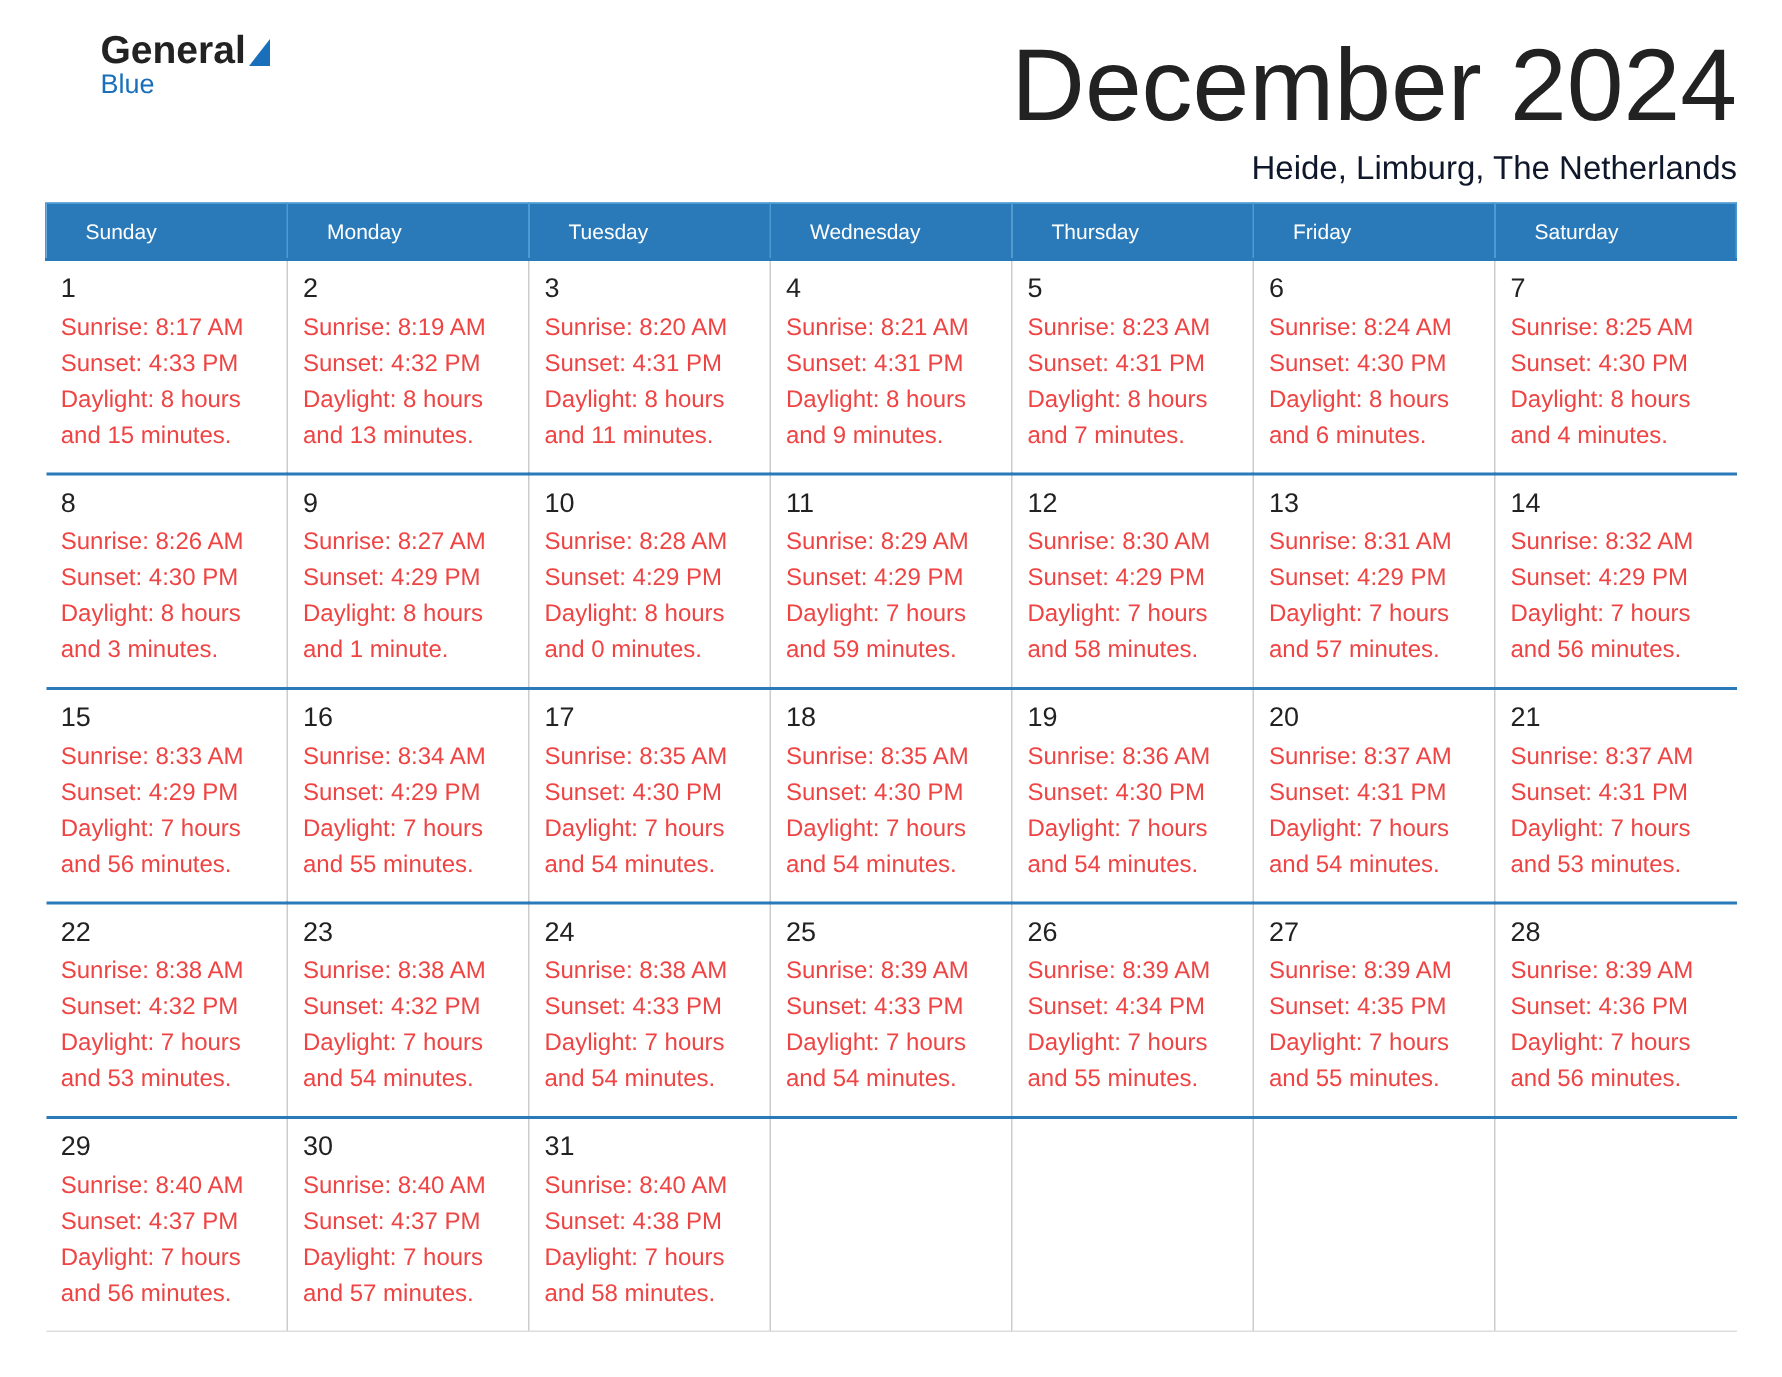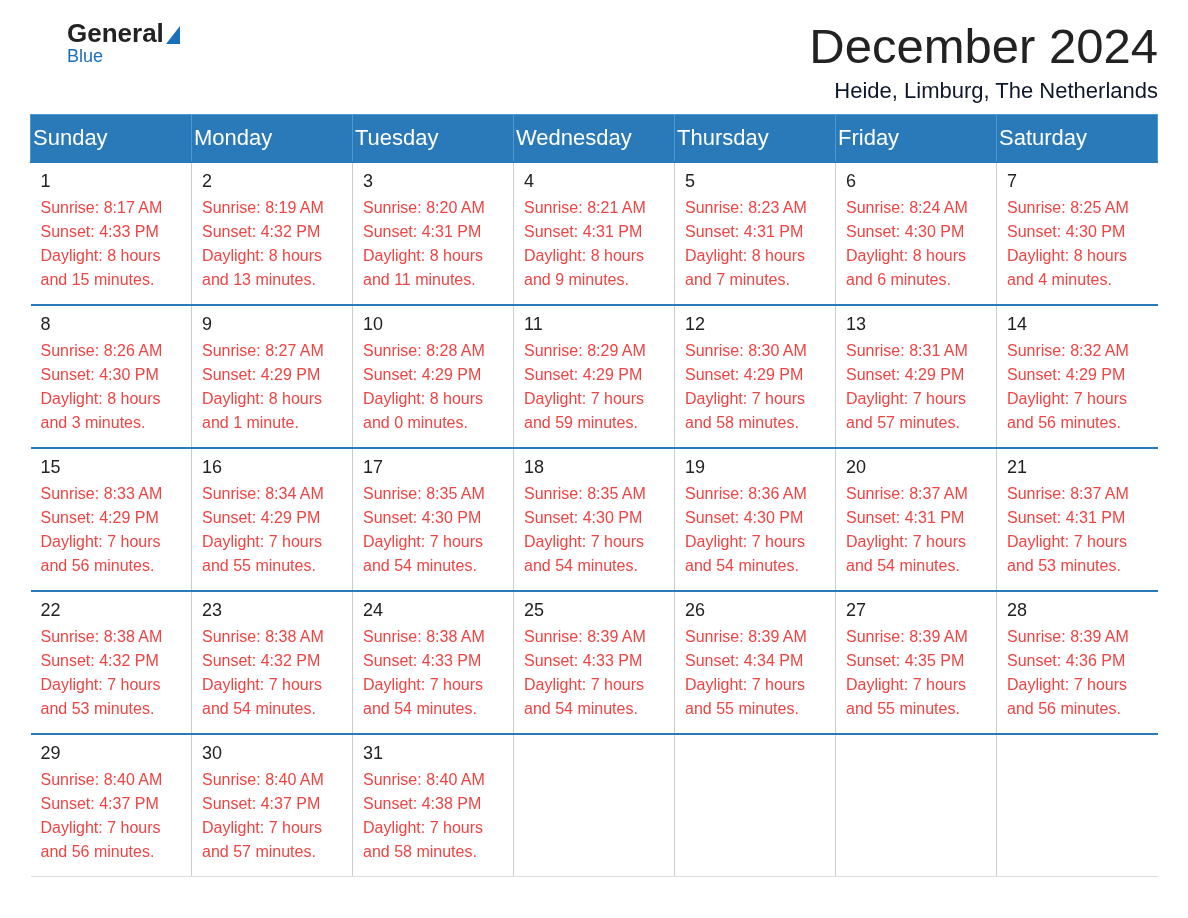--- a/index.html
+++ b/index.html
@@ -43,43 +43,43 @@
     }
     .logo-blue {
       color: #1a6fba;
       font-size: 18px;
       font-weight: normal;
     }
     .title-area {
       text-align: right;
     }
     .month-title {
-      font-size: 49px;
+      font-size: 68px;
       font-weight: normal;
       color: #222;
       line-height: 1.1;
     }
     .location-title {
       font-size: 22px;
       color: #0f172a;
       margin-top: 4px;
     }
     .calendar {
       width: 100%;
       border-collapse: collapse;
       margin-top: 10px;
     }
     .calendar thead tr {
       background-color: #2a7aba;
     }
     .calendar thead th {
       color: #fff;
-      font-size: 22px;
-      font-weight: normal;
-      padding: 10px 2px;
+      font-size: 14px;
+      font-weight: normal;
+      padding: 10px 26px;
       text-align: left;
       border: 1px solid #4a9ad4;
     }
     .calendar tbody tr {
       border-top: 2px solid #2a7aba;
     }
     .calendar tbody td {
       vertical-align: top;
       padding: 8px 10px 12px 10px;
       font-size: 14px;

